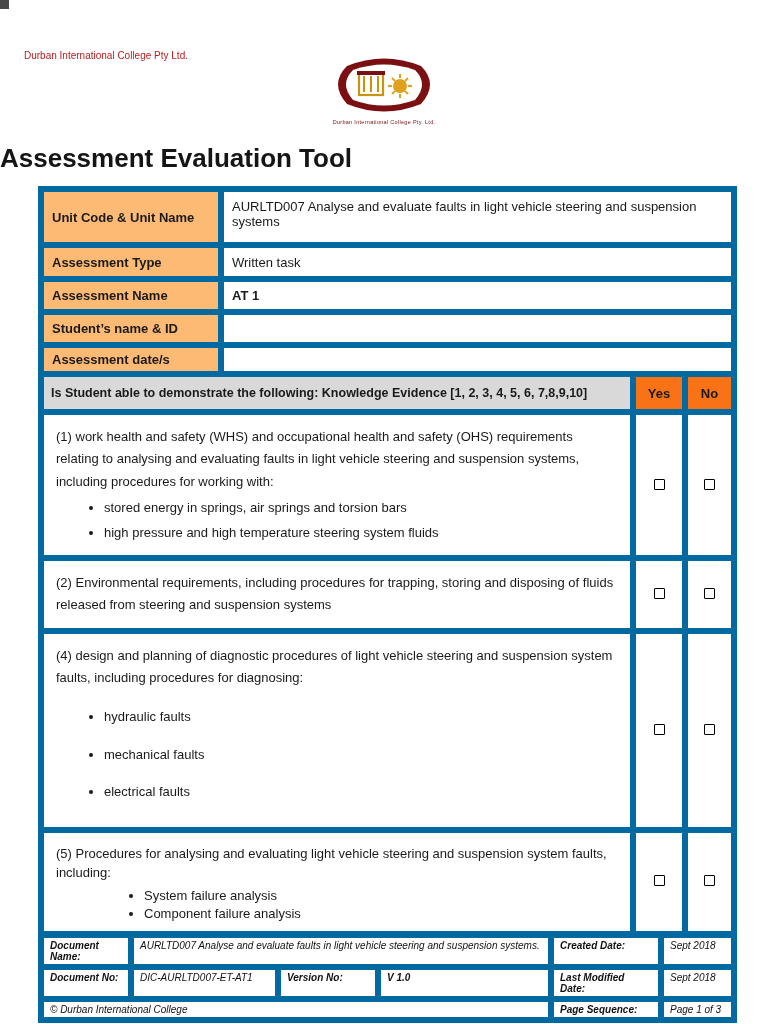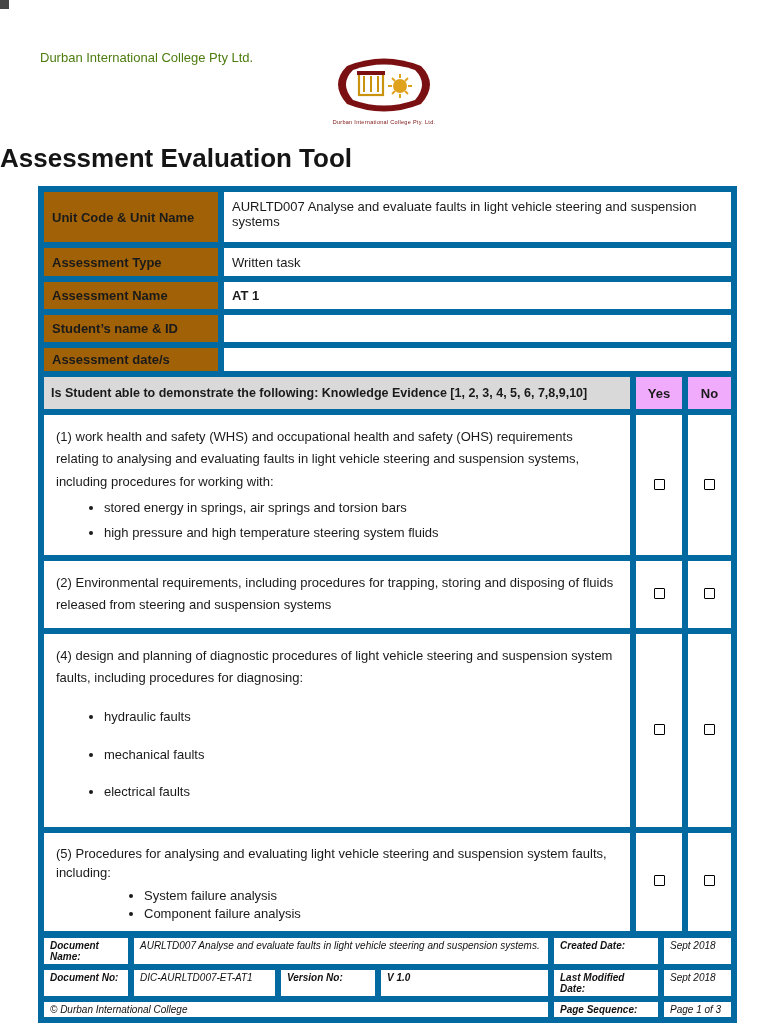--- a/index.html
+++ b/index.html
@@ -1,34 +1,34 @@
 <!DOCTYPE html>
 <html><head>
 <meta charset="utf-8">
 <style>
   *{box-sizing:border-box}
   html,body{margin:0;padding:0;background:#ffffff}
   body{font-family:"Liberation Sans",sans-serif;color:#1a1a1a}
   .page{position:relative;width:768px;height:1024px;background:#ffffff;overflow:hidden}
   .corner-mark{position:absolute;left:0;top:0;width:9px;height:9px;background:#474747}
-  .company{position:absolute;left:40px;top:50px;font-size:13px;color:#4d7c0f}
+  .company{position:absolute;left:24px;top:50px;font-size:10px;color:#b91c1c}
   .logo{position:absolute;left:0;top:56px;width:100%;display:flex;flex-direction:column;align-items:center;gap:1px}
   .logo-caption{font-size:5.5px;color:#7a1012;letter-spacing:.3px}
   .title{position:absolute;left:0;top:143px;width:100%;margin:0;text-align:left;font-size:26px;font-weight:700;color:#151515}
 
   table{border-collapse:collapse;table-layout:fixed;position:absolute;left:38px;background:#fff}
   td{border:6px solid #0369a1;vertical-align:middle;overflow:hidden}
 
   .main-table{top:186px;width:693px;font-size:13px}
-  .label-cell{background:#a16207;font-weight:700;padding:4px 8px}
+  .label-cell{background:#fdba74;font-weight:700;padding:4px 8px}
   .value-cell{padding:4px 8px}
   .top-pad{vertical-align:top;padding-top:7px}
   .bold-val{font-weight:700}
   .evidence-header-cell{background:#d9d9d9;font-weight:700;font-size:12.5px;padding:9px 4px 9px 7px;white-space:nowrap;vertical-align:middle}
-  .yn-header{background:#f0abfc;font-weight:700;text-align:center;font-size:13px}
+  .yn-header{background:#f97316;font-weight:700;text-align:center;font-size:13px}
   .text-cell{padding:7px 10px 7px 8px;vertical-align:top}
   .para{margin:4px;line-height:1.72}
   .para.tight{line-height:1.5}
   .bullets{margin:4px 0 2px;padding-left:52px;list-style:disc}
   .bullets li{margin:5px 0;line-height:1.5}
   .bullets.gap-top{margin-top:16px}
   .bullets.gap-top li{margin:18px 0}
   .bullets.deep{padding-left:80px;margin:3px 0 0}
   .bullets.deep li{margin:1px 12px;line-height:1.35}
   .check-cell{text-align:center;vertical-align:middle}

